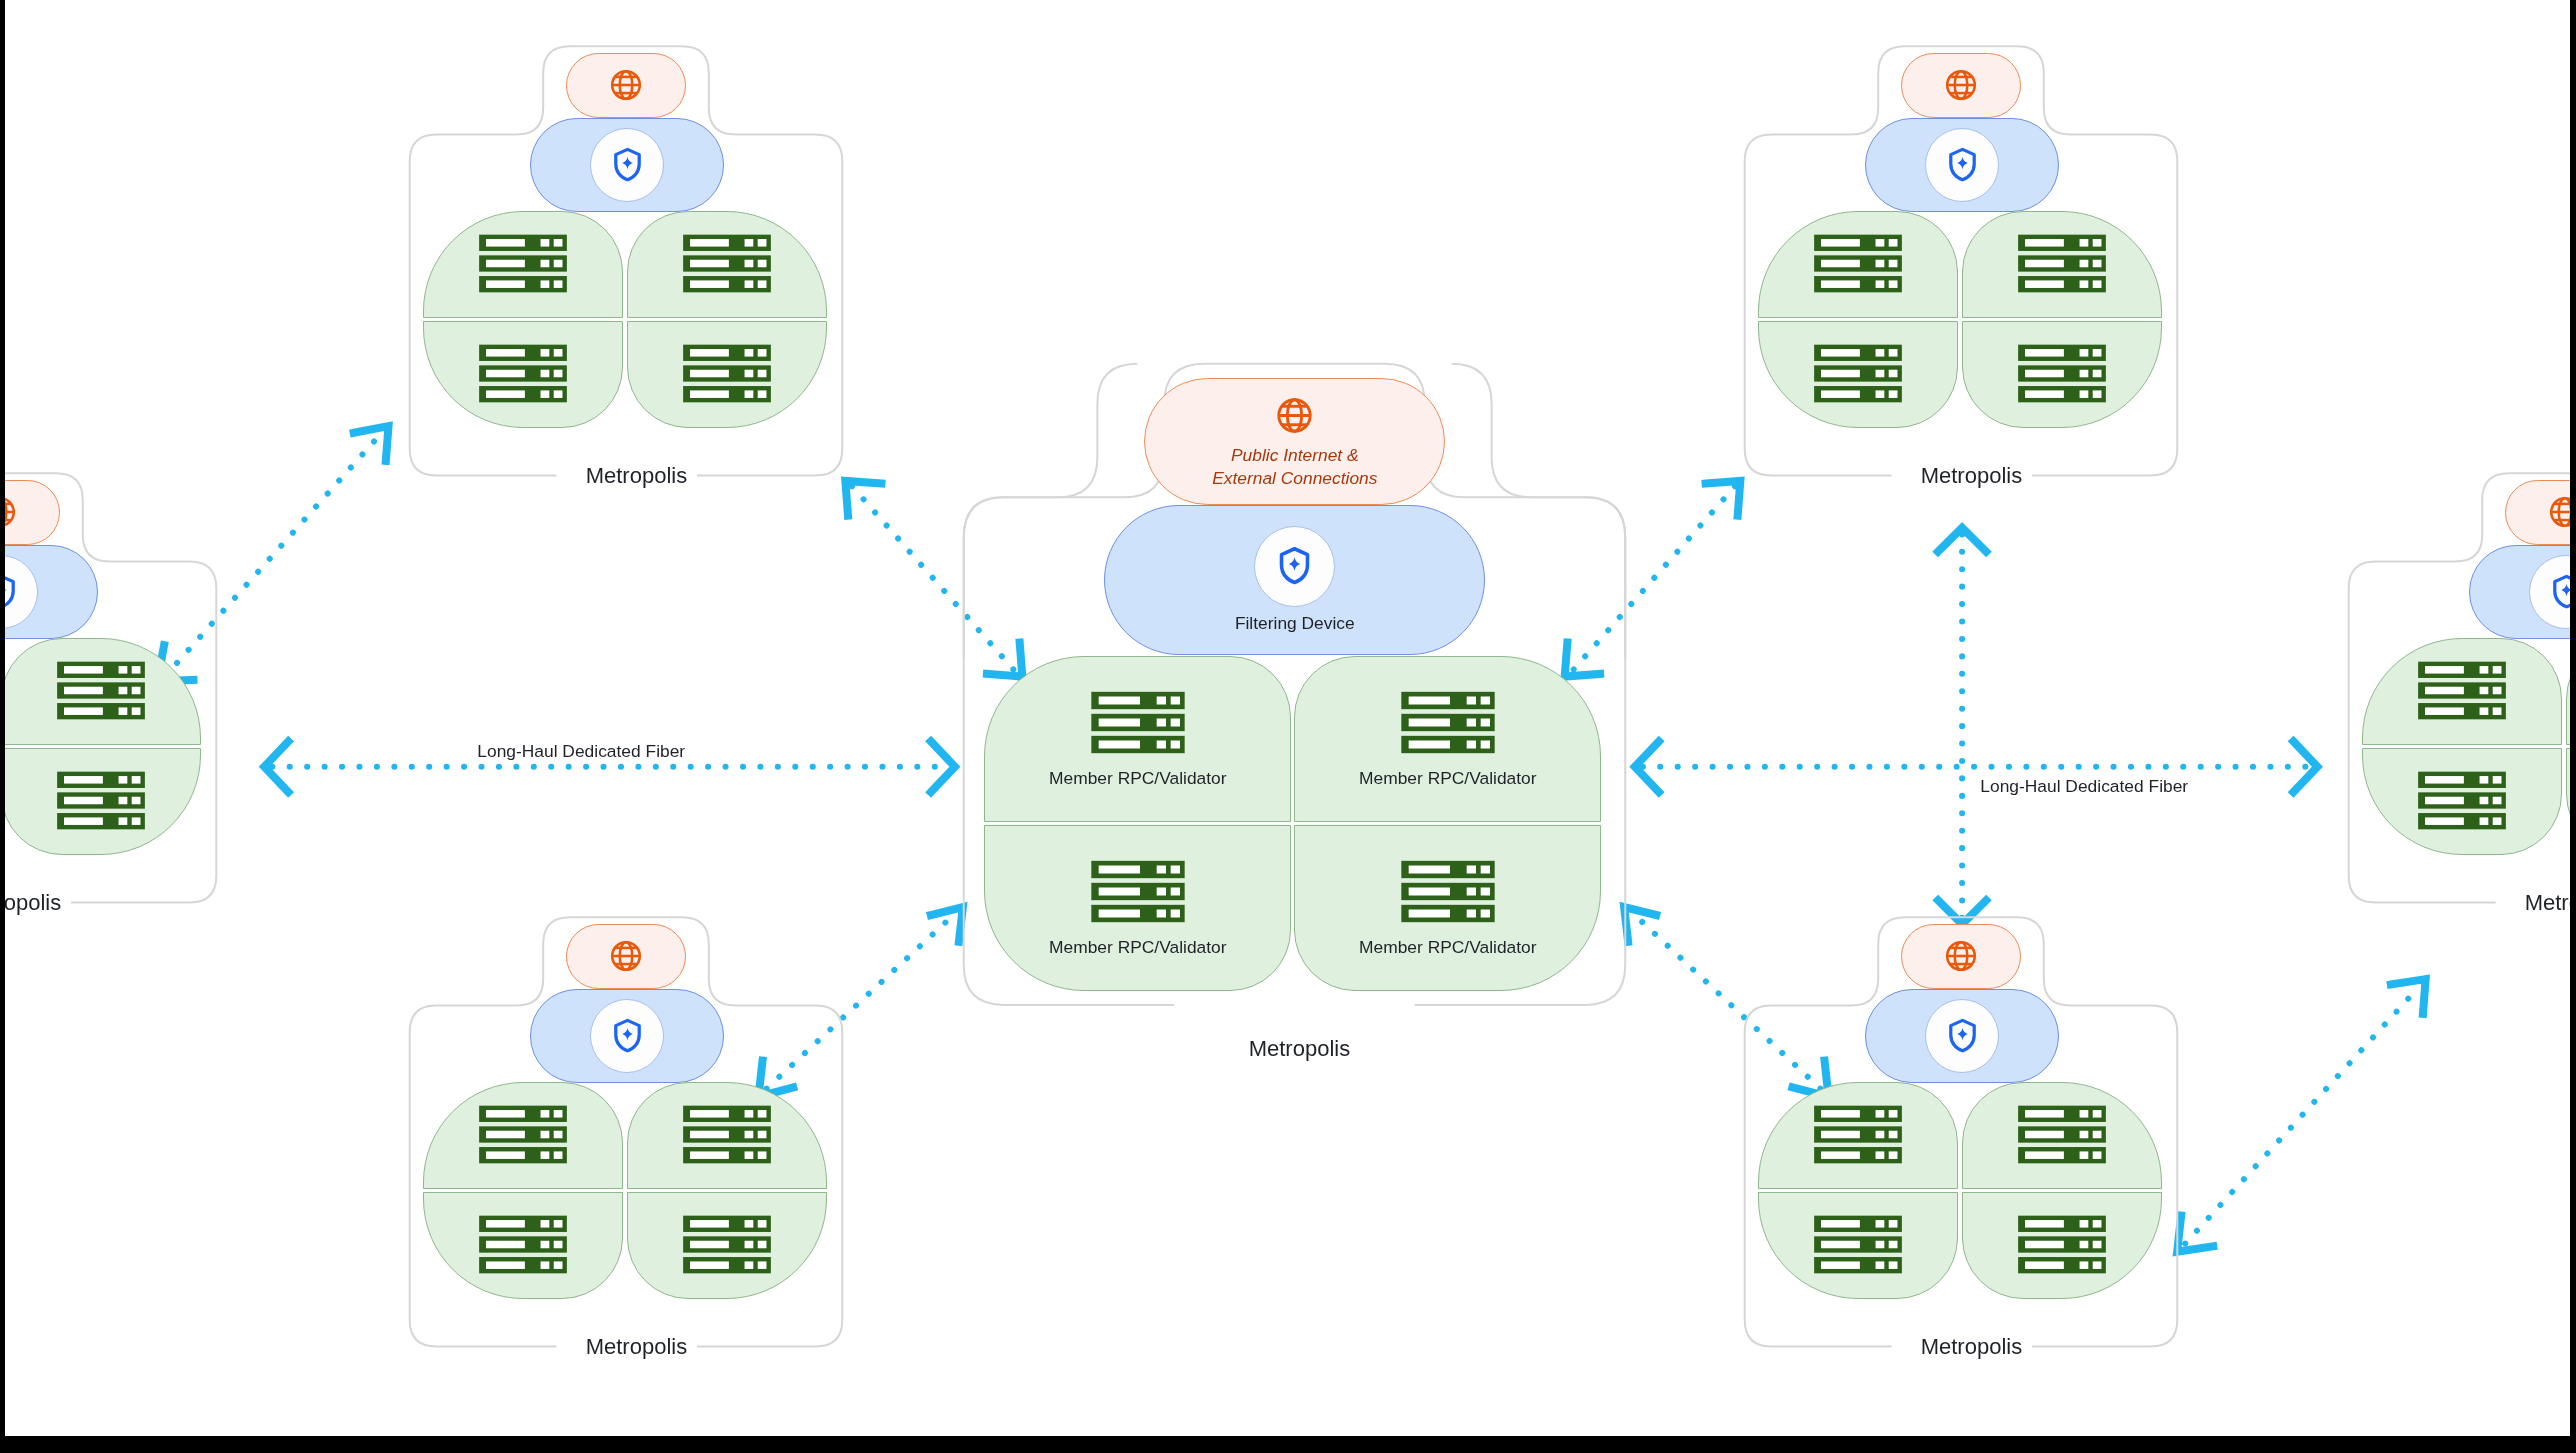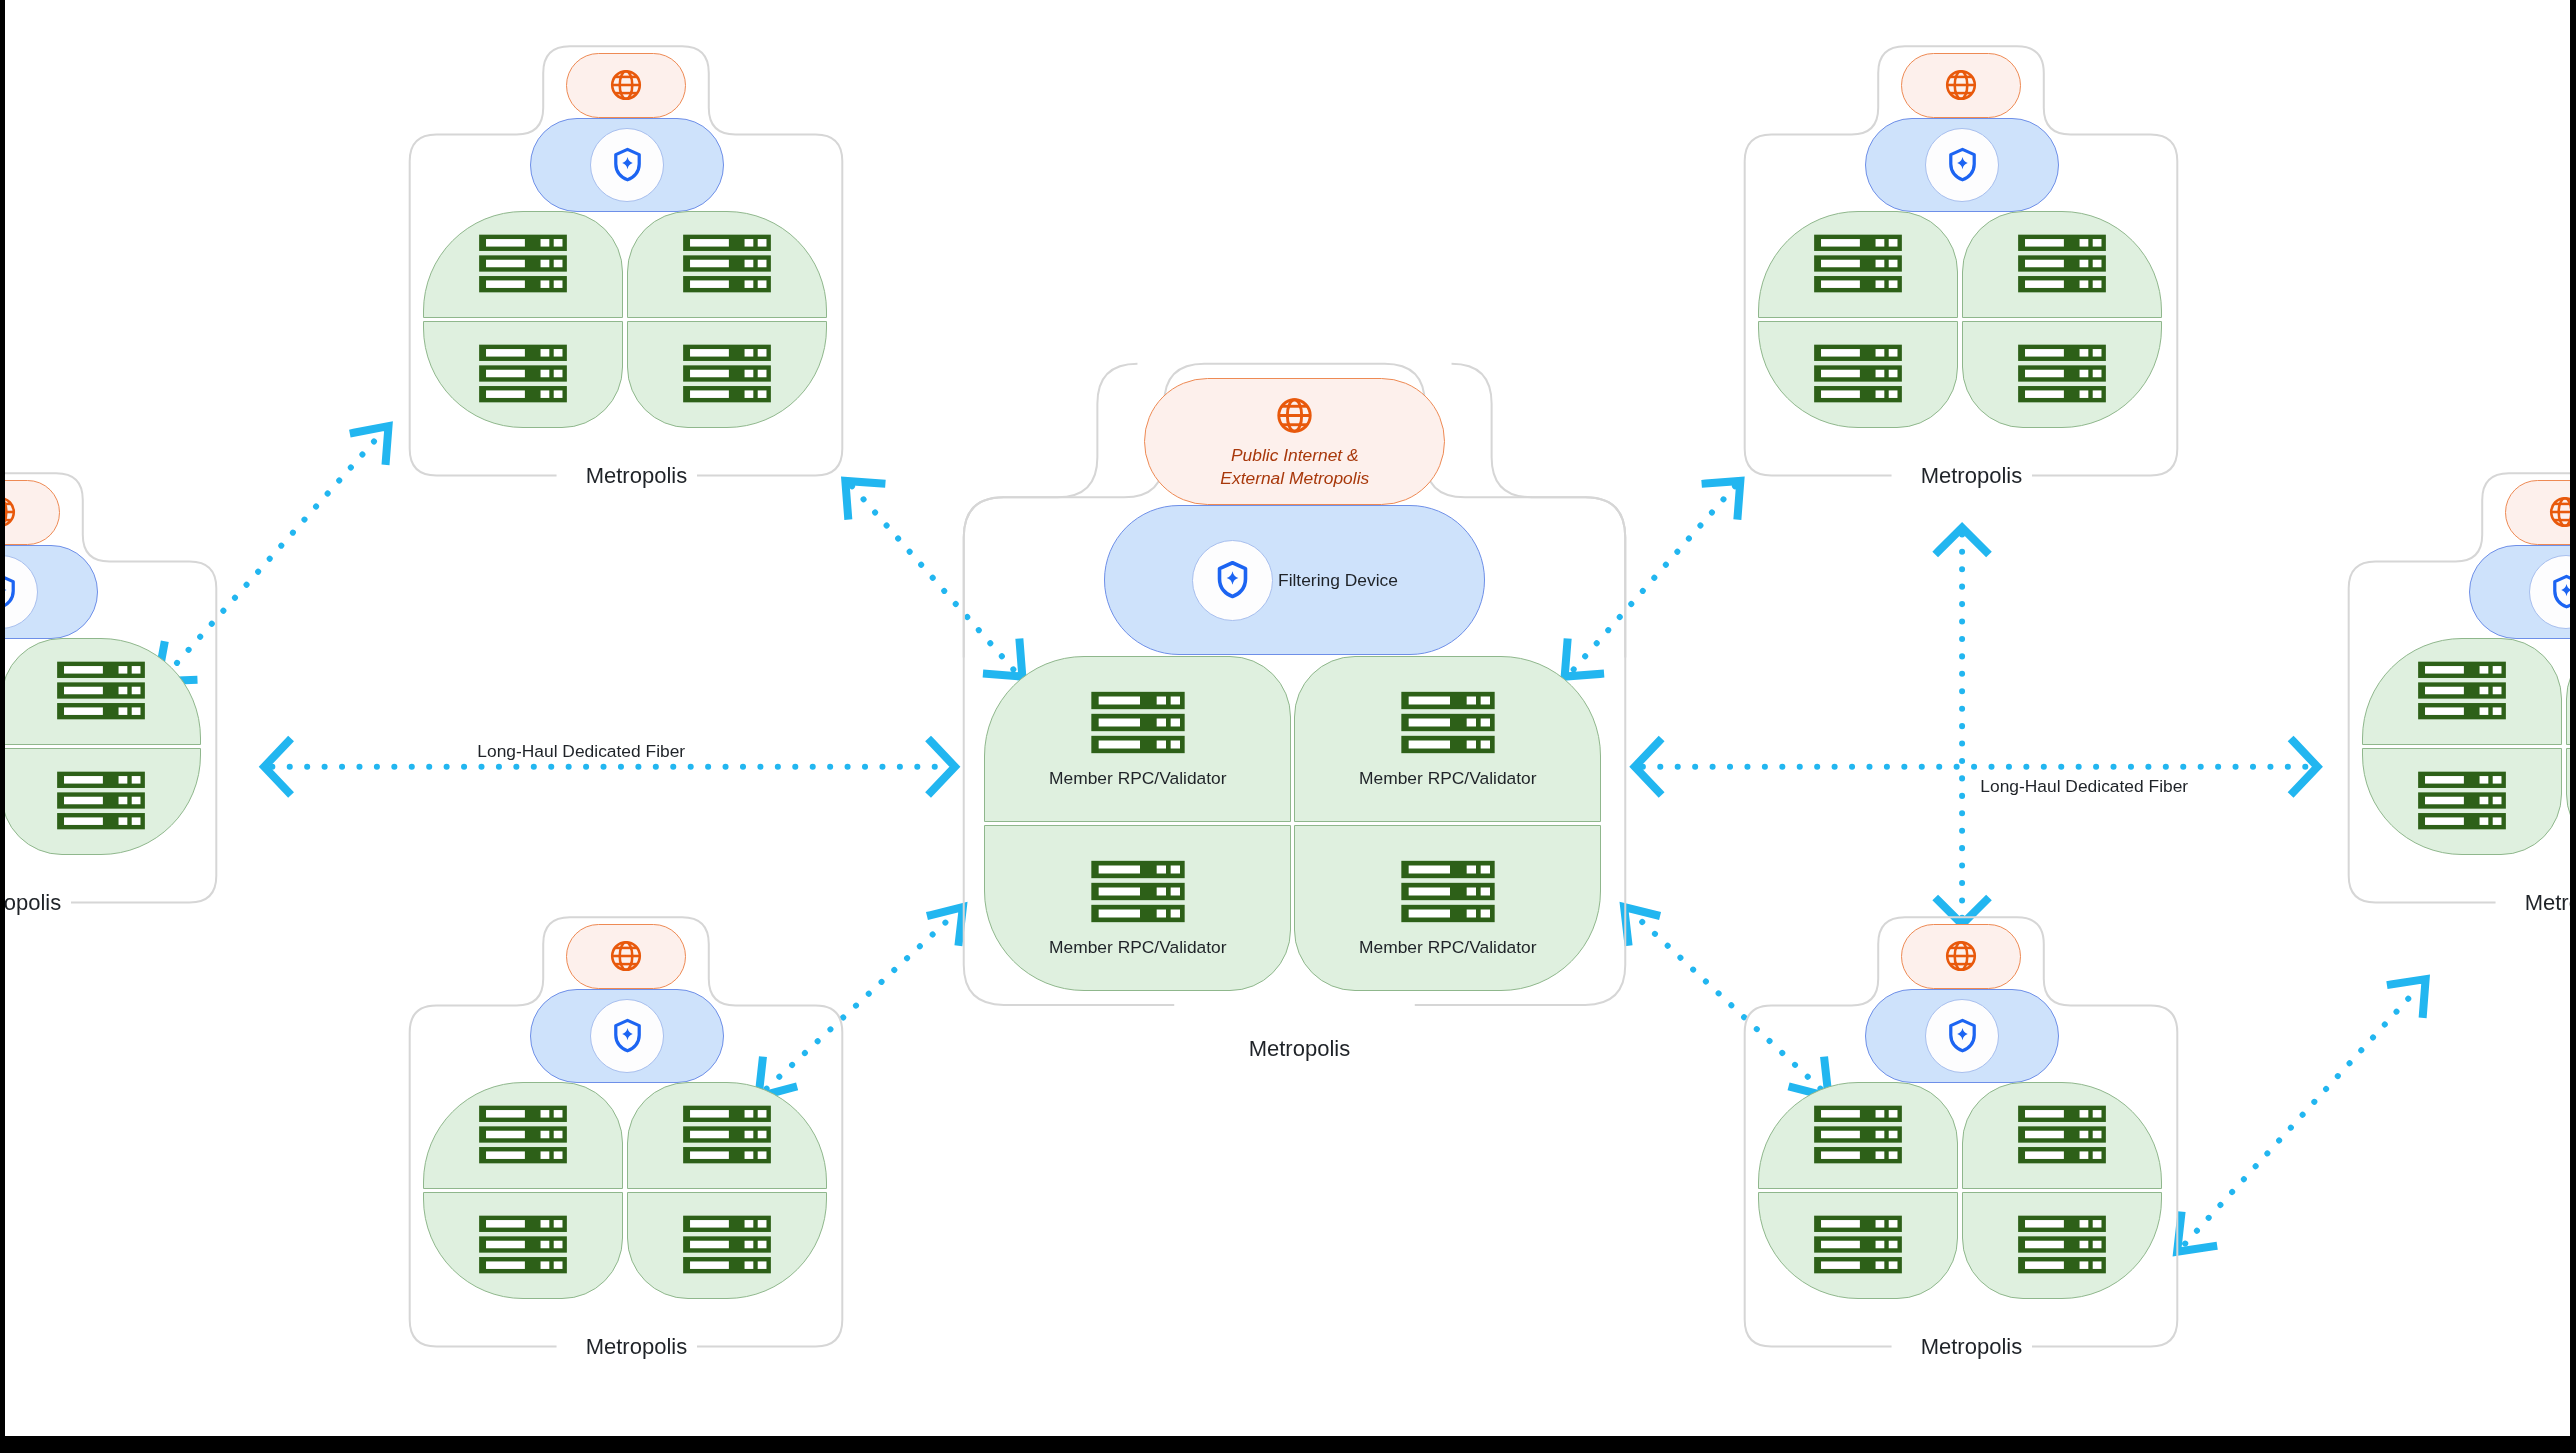--- a/index.html
+++ b/index.html
@@ -47,21 +47,21 @@
     font-size:17.4px;
   }
   
   .filter-pill{
     position:absolute;
     box-sizing:border-box;
     background:#CEE2FB;
     border:1.3px solid #6E8FE8;
     border-radius:667px;
     display:flex;
-    flex-direction:row;
+    flex-direction:column;
     align-items:center;
     justify-content:center;
     gap:5.3px;
   }
   .filter-pill .disc{
     background:#FDFDFE;
     border:1px solid #A8BFEE;
     border-radius:50%;
     display:flex;align-items:center;justify-content:center;
   }
@@ -209,21 +209,21 @@
         <svg width="41" height="41" viewBox="0 0 24 24" fill="none" stroke="#E8590C" stroke-width="1.7">
           <circle cx="12" cy="12" r="9.2"></circle>
           <ellipse cx="12" cy="12" rx="4.2" ry="9.2"></ellipse>
           <line x1="2.8" y1="12" x2="21.2" y2="12"></line>
           <line x1="4.4" y1="6.6" x2="19.6" y2="6.6"></line>
           <line x1="4.4" y1="17.4" x2="19.6" y2="17.4"></line>
         </svg>
       </span>
       <div style="text-align:center;font-style:italic;">
         <div class="cap">Public Internet &amp;</div>
-        <div class="cap">External Metropolis</div>
+        <div class="cap">External Connections</div>
       </div>
     </div>
 
     <div class="filter-pill" style="left:167px;top:148px;width:381px;height:150px;">
       <div class="disc" style="width:79px;height:79px;">
         <span>
           <svg width="41" height="41" viewBox="0 0 24 24">
             <path d="M12 2.2 4.4 5.6v6.1c0 5.1 3.3 8.9 7.6 10.2 4.3-1.3 7.6-5.1 7.6-10.2V5.6Z" fill="none" stroke="#1C64F2" stroke-width="2.1" stroke-linejoin="round"></path>
             <path d="M12 7.2c.5 2.2 1.4 3.2 3.4 3.9-2 .7-2.9 1.7-3.4 3.9-.5-2.2-1.4-3.2-3.4-3.9 2-.7 2.9-1.7 3.4-3.9Z" fill="#1C64F2"></path>
           </svg>

